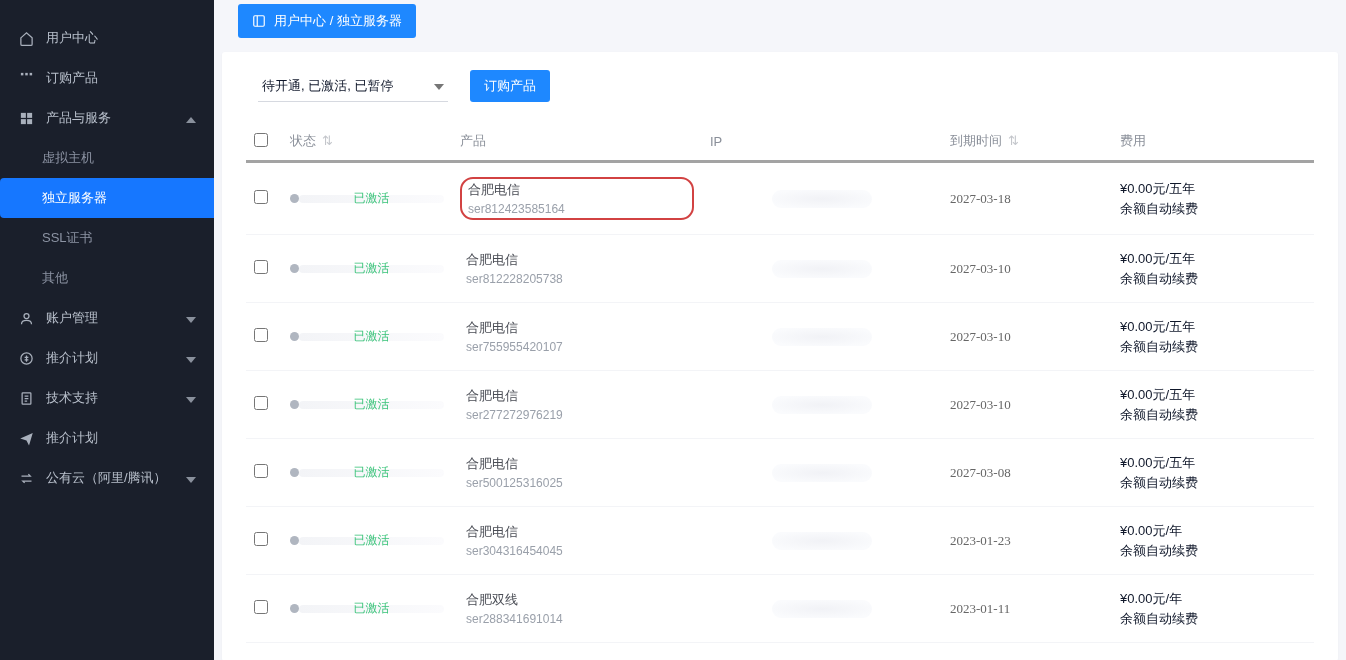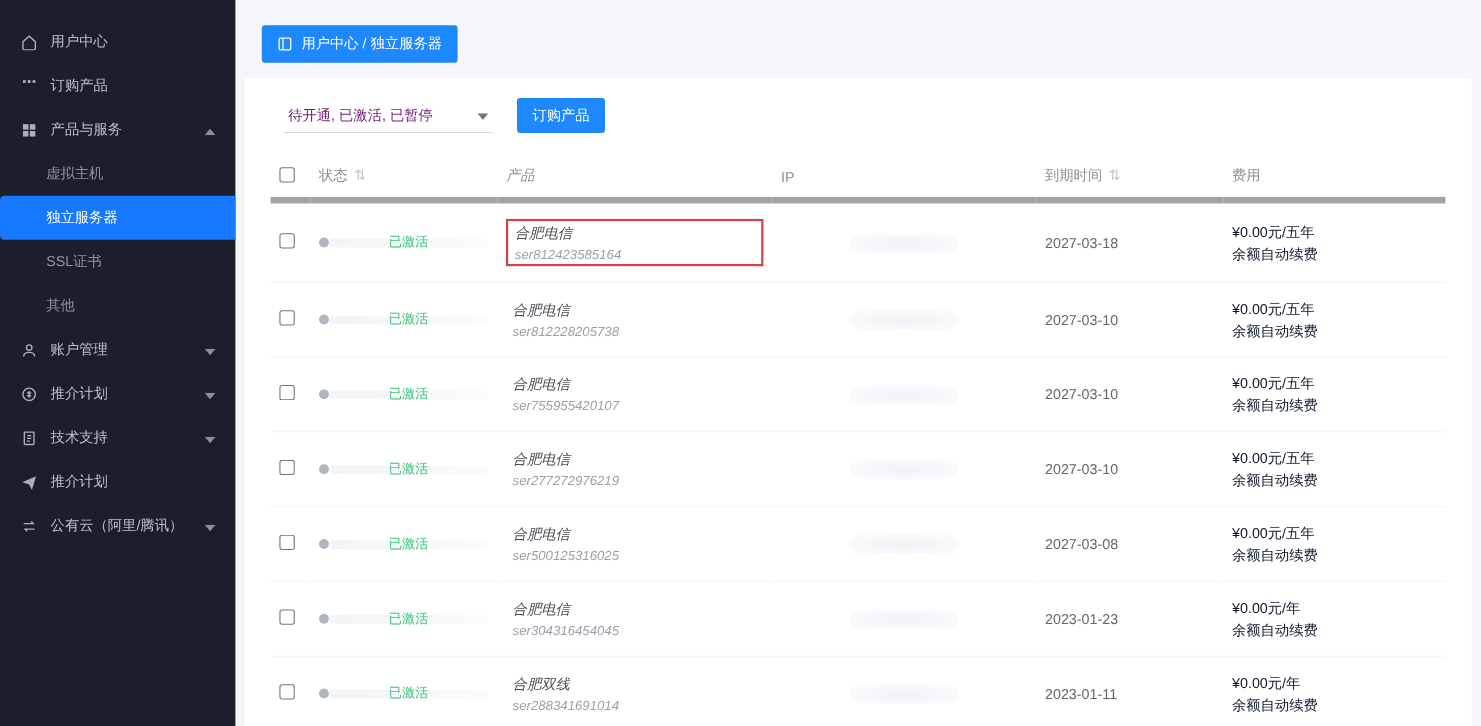--- a/index.html
+++ b/index.html
@@ -6,43 +6,43 @@
   body { font-family: "Microsoft YaHei", Arial, sans-serif; font-size: 13px; color: #333; background: #f5f6fa; width: 1346px; height: 660px; overflow: hidden; }
   .app { display: flex; height: 100%; }
   .sidebar { width: 214px; background: #1a1f2b; color: #c9ccd6; display: flex; flex-direction: column; padding-top: 18px; }
   .side-item { display: flex; align-items: center; justify-content: space-between; padding: 11px 18px; cursor: pointer; color: #b9c0cc; }
   .side-item .si-left { display: flex; align-items: center; gap: 12px; }
   .side-item .icon { width: 16px; height: 16px; display: inline-flex; align-items: center; justify-content: center; opacity: .9; }
   .side-item .chev { width: 10px; opacity: .7; }
   .side-sub { padding-left: 42px; }
   .side-sub .sub-item { padding: 11px 18px 11px 0; color: #8c93a3; cursor: pointer; }
   .side-sub .sub-item.active { background: #1677ff; color: #fff; margin-left: -42px; padding-left: 42px; border-radius: 4px 0 0 4px; }
-  .main { flex: 1; display: flex; flex-direction: column; padding: 23px 0 0 0; }
+  .main { flex: 1; display: flex; flex-direction: column; padding: 4px 0 0 0; }
   .breadcrumb-bar { padding: 0 0 14px 24px; }
   .breadcrumb { display: inline-flex; align-items: center; gap: 8px; background: #1e88ff; color: #fff; padding: 8px 14px; border-radius: 3px; font-size: 13px; }
   .breadcrumb .bc-icon { width: 14px; height: 14px; display: inline-flex; align-items: center; justify-content: center; }
   .content-card { margin: 0 8px 8px 8px; background: #fff; border-radius: 3px; box-shadow: 0 1px 3px rgba(0,0,0,.04); padding: 18px 24px; }
   .toolbar { display: flex; align-items: center; gap: 22px; margin-bottom: 20px; padding-left: 12px; }
-  .status-filter { display: flex; align-items: center; justify-content: space-between; width: 190px; border-bottom: 1px solid #d6d9e0; padding: 6px 4px; color: #701a75; cursor: pointer; }
+  .status-filter { display: flex; align-items: center; justify-content: space-between; width: 190px; border-bottom: 1px solid #d6d9e0; padding: 6px 4px; color: #0f172a; cursor: pointer; }
   .status-filter .caret { width: 10px; opacity: .8; }
   .btn-primary { background: #1e88ff; color: #fff; border: none; padding: 7px 14px; border-radius: 3px; cursor: pointer; font-size: 13px; }
   table { width: 100%; border-collapse: collapse; }
-  thead th { text-align: left; color: #8a8f99; font-weight: 500; font-size: 13px; padding: 10px 8px; border-bottom: 6px solid #a3a3a3; }
+  thead th { text-align: left; color: #8a8f99; font-weight: 500; font-size: 13px; padding: 10px 8px; border-bottom: 3px solid #a3a3a3; }
   thead th .sort { display:inline-block; margin-left: 6px; opacity: .5; }
   tbody td { padding: 14px 8px; border-bottom: 1px solid #f3f4f7; vertical-align: middle; color: #666; font-size: 13px; }
   .col-cb { width: 36px; }
   .col-status { width: 170px; }
-  .col-prod { width: 250px; font-style: italic; }
+  .col-prod { width: 250px; }
   .col-ip { width: 240px; }
-  .col-date { width: 170px; }
+  .col-date { width: 170px; font-family: Liberation Serif, serif; }
   .status-pill { display: flex; align-items: center; }
   .status-dot { width: 9px; height: 9px; border-radius: 50%; background: #b0b6c0; }
   .status-bar { flex: 1; height: 8px; border-radius: 5px; background: linear-gradient(90deg,#f3f4f7 0%,#fbfbfd 100%); position: relative; display:flex; align-items:center; justify-content:center; }
   .status-text { color: #3bc47a; font-size: 12px; }
-  .prod-box { padding: 2px 6px; }
+  .prod-box { padding: 2px 6px; border-radius: 13px; }
   .prod-box.highlight { border: 2px solid #d24242; }
   .prod-name { color: #4a4d55; font-size: 13px; }
   .prod-code { color: #9aa0aa; font-size: 12px; margin-top: 3px; }
   .ip-blur { width: 100px; height: 18px; border-radius: 10px; background: radial-gradient(ellipse at center, #f1f2f6 0%, #fafbfd 80%); margin: 0 auto; }
   .fee { color: #0f172a; line-height: 1.5; }
   input[type="checkbox"]{ width:14px; height:14px; cursor:pointer; }
 </style>
 </head>
 <body>
 

